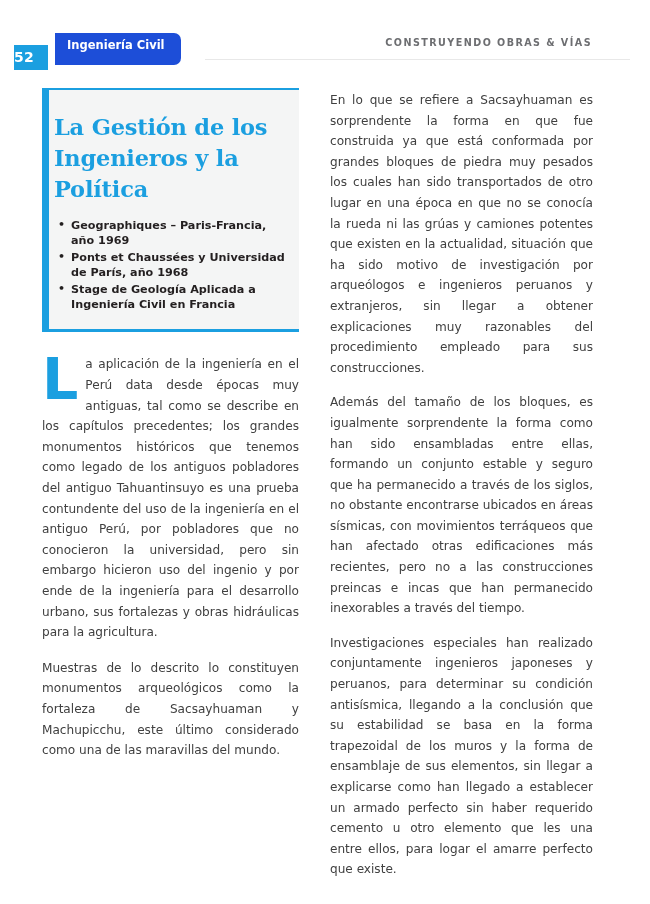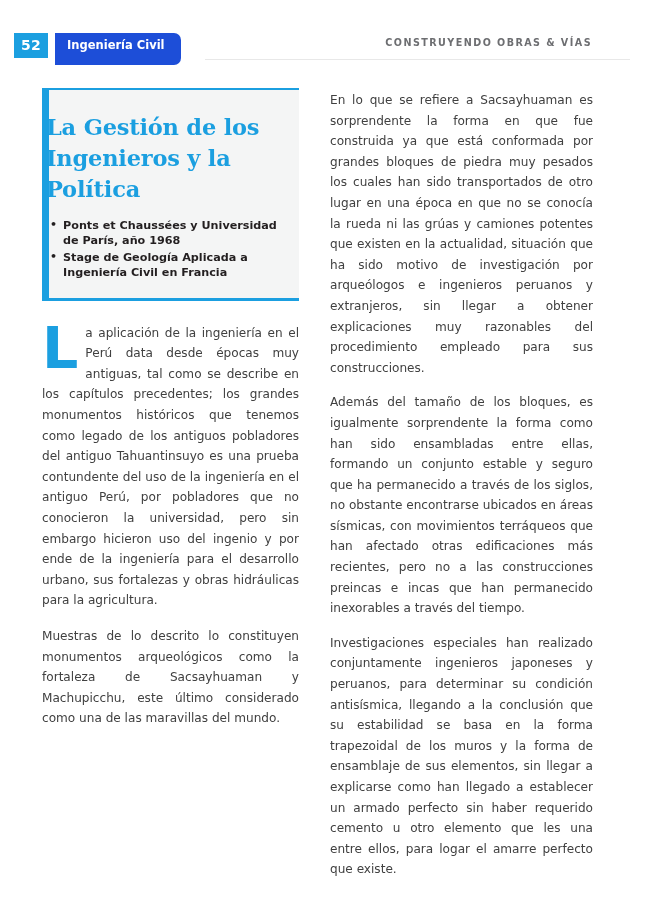--- a/index.html
+++ b/index.html
@@ -20,30 +20,30 @@
   .header {
     position: absolute;
     top: 33px;
     left: 0;
     width: 650px;
     height: 26px;
   }
   .page-number {
     position: absolute;
     left: 14px;
-    top: 0;
+    top: 12px;
     width: 34px;
     height: 25px;
     background: #1b9fe0;
     color: #ffffff;
     font-family: "DejaVu Sans", sans-serif;
     font-weight: bold;
     font-size: 14px;
     line-height: 25px;
-    text-align: center;
+    text-align: left;
     letter-spacing: 0.2px;
   }
   .section-tab {
     position: absolute;
     left: 55px;
     top: 0;
     height: 32px;
     padding: 0 16px 0 12px;
     background: #1d4ed8;
     color: #ffffff;
@@ -89,21 +89,21 @@
     top: 90px;
     width: 263px;
   }
 
   
   .title-card {
     position: relative;
     background: #f4f5f5;
     border-top: 2px solid #1b9fe0;
     border-bottom: 3px solid #1b9fe0;
-    padding: 22px 14px 16px 4px;
+    padding: 22px 14px 16px 12px;
     box-sizing: border-box;
     width: 257px;
   }
   .title-card::before {
     content: "";
     position: absolute;
     left: 0;
     top: 0;
     bottom: 0;
     width: 7px;
@@ -186,20 +186,21 @@
   <div class="section-tab">Ingeniería Civil</div>
   <div class="header-title">CONSTRUYENDO OBRAS &amp; VÍAS</div>
   <div class="header-rule"></div>
 </div>
 
 <div class="col-left">
 
   <div class="title-card">
     <h1 class="article-title">La Gestión de los Ingenieros y la Política</h1>
     <ul class="credentials">
+      <li>Geographiques – Paris-Francia, año 1969</li>
       <li>Ponts et Chaussées y Universidad de París, año 1968</li>
       <li>Stage de Geología Aplicada a Ingeniería Civil en Francia</li>
     </ul>
   </div>
 
   <p class="body-para intro-para">La aplicación de la ingeniería en el Perú data desde épocas muy antiguas, tal como se describe en los capítulos precedentes; los grandes monumentos históricos que tenemos como legado de los antiguos pobladores del antiguo Tahuantinsuyo es una prueba contundente del uso de la ingeniería en el antiguo Perú, por pobladores que no conocieron la universidad, pero sin embargo hicieron uso del ingenio y por ende de la ingeniería para el desarrollo urbano, sus fortalezas y obras hidráulicas para la agricultura.</p>
   <p class="body-para">Muestras de lo descrito lo constituyen monumentos arqueológicos como la fortaleza de  Sacsayhuaman y Machupicchu, este último considerado como una de las maravillas del mundo.</p>
 
 </div>
 

